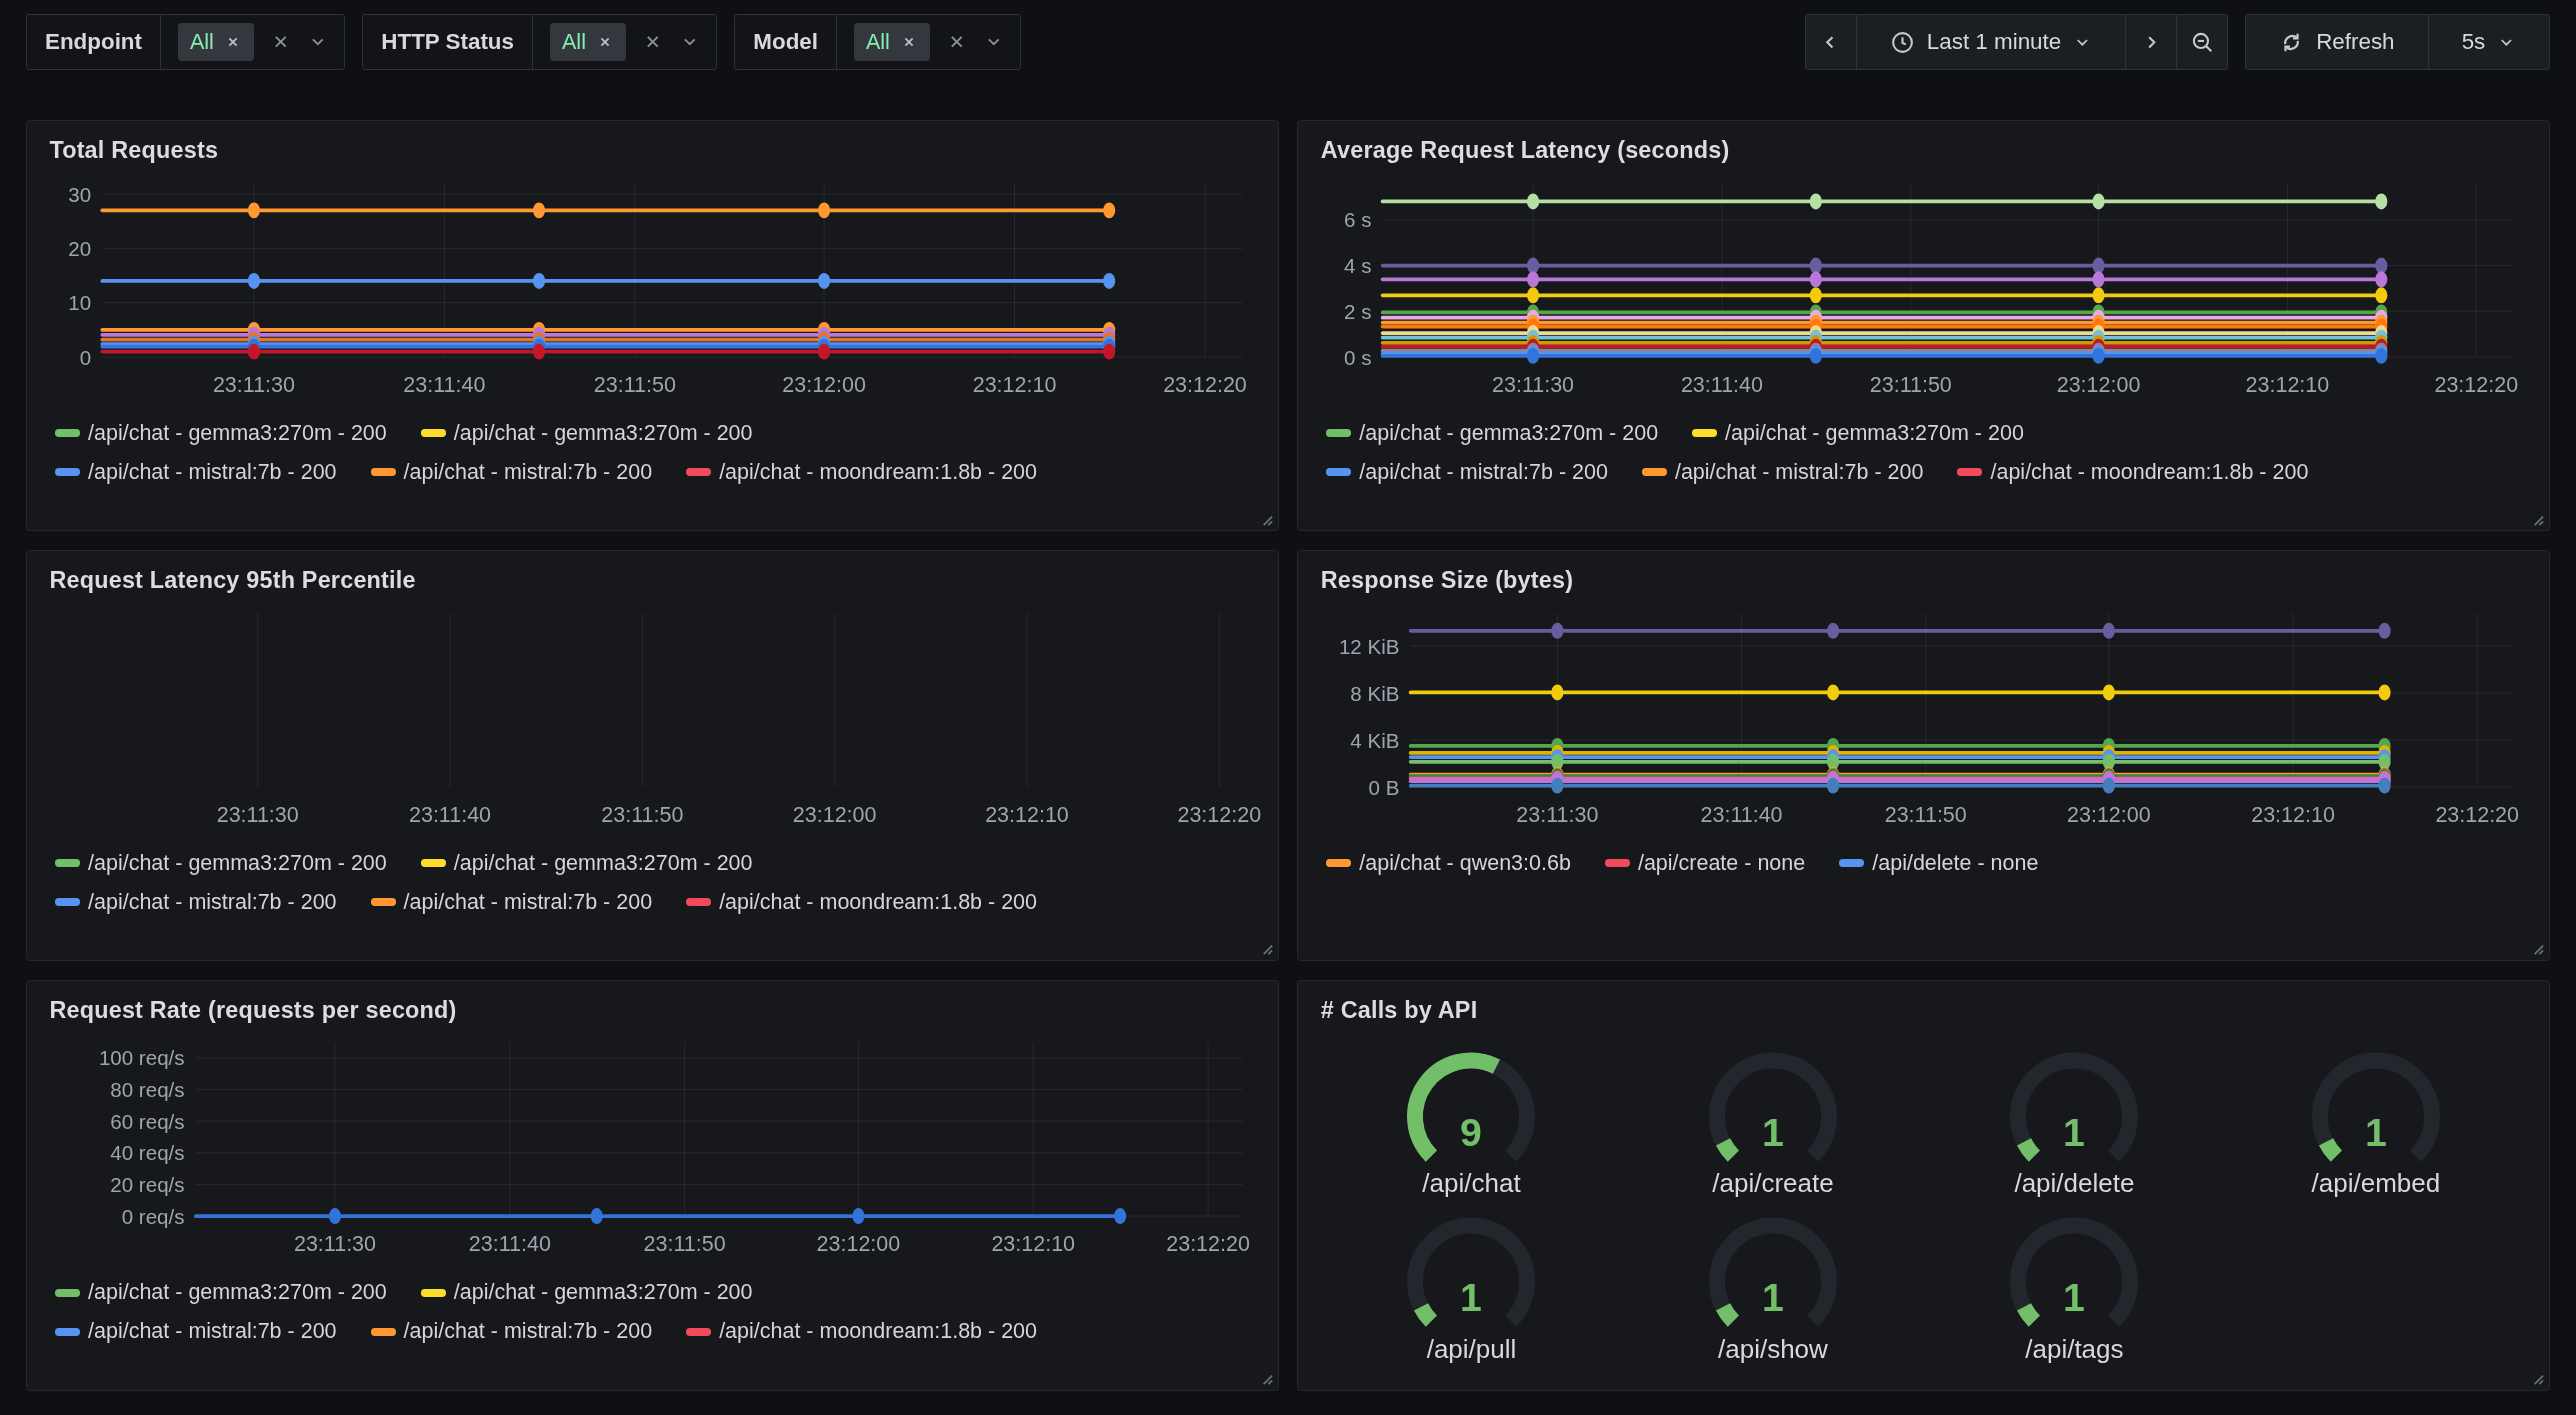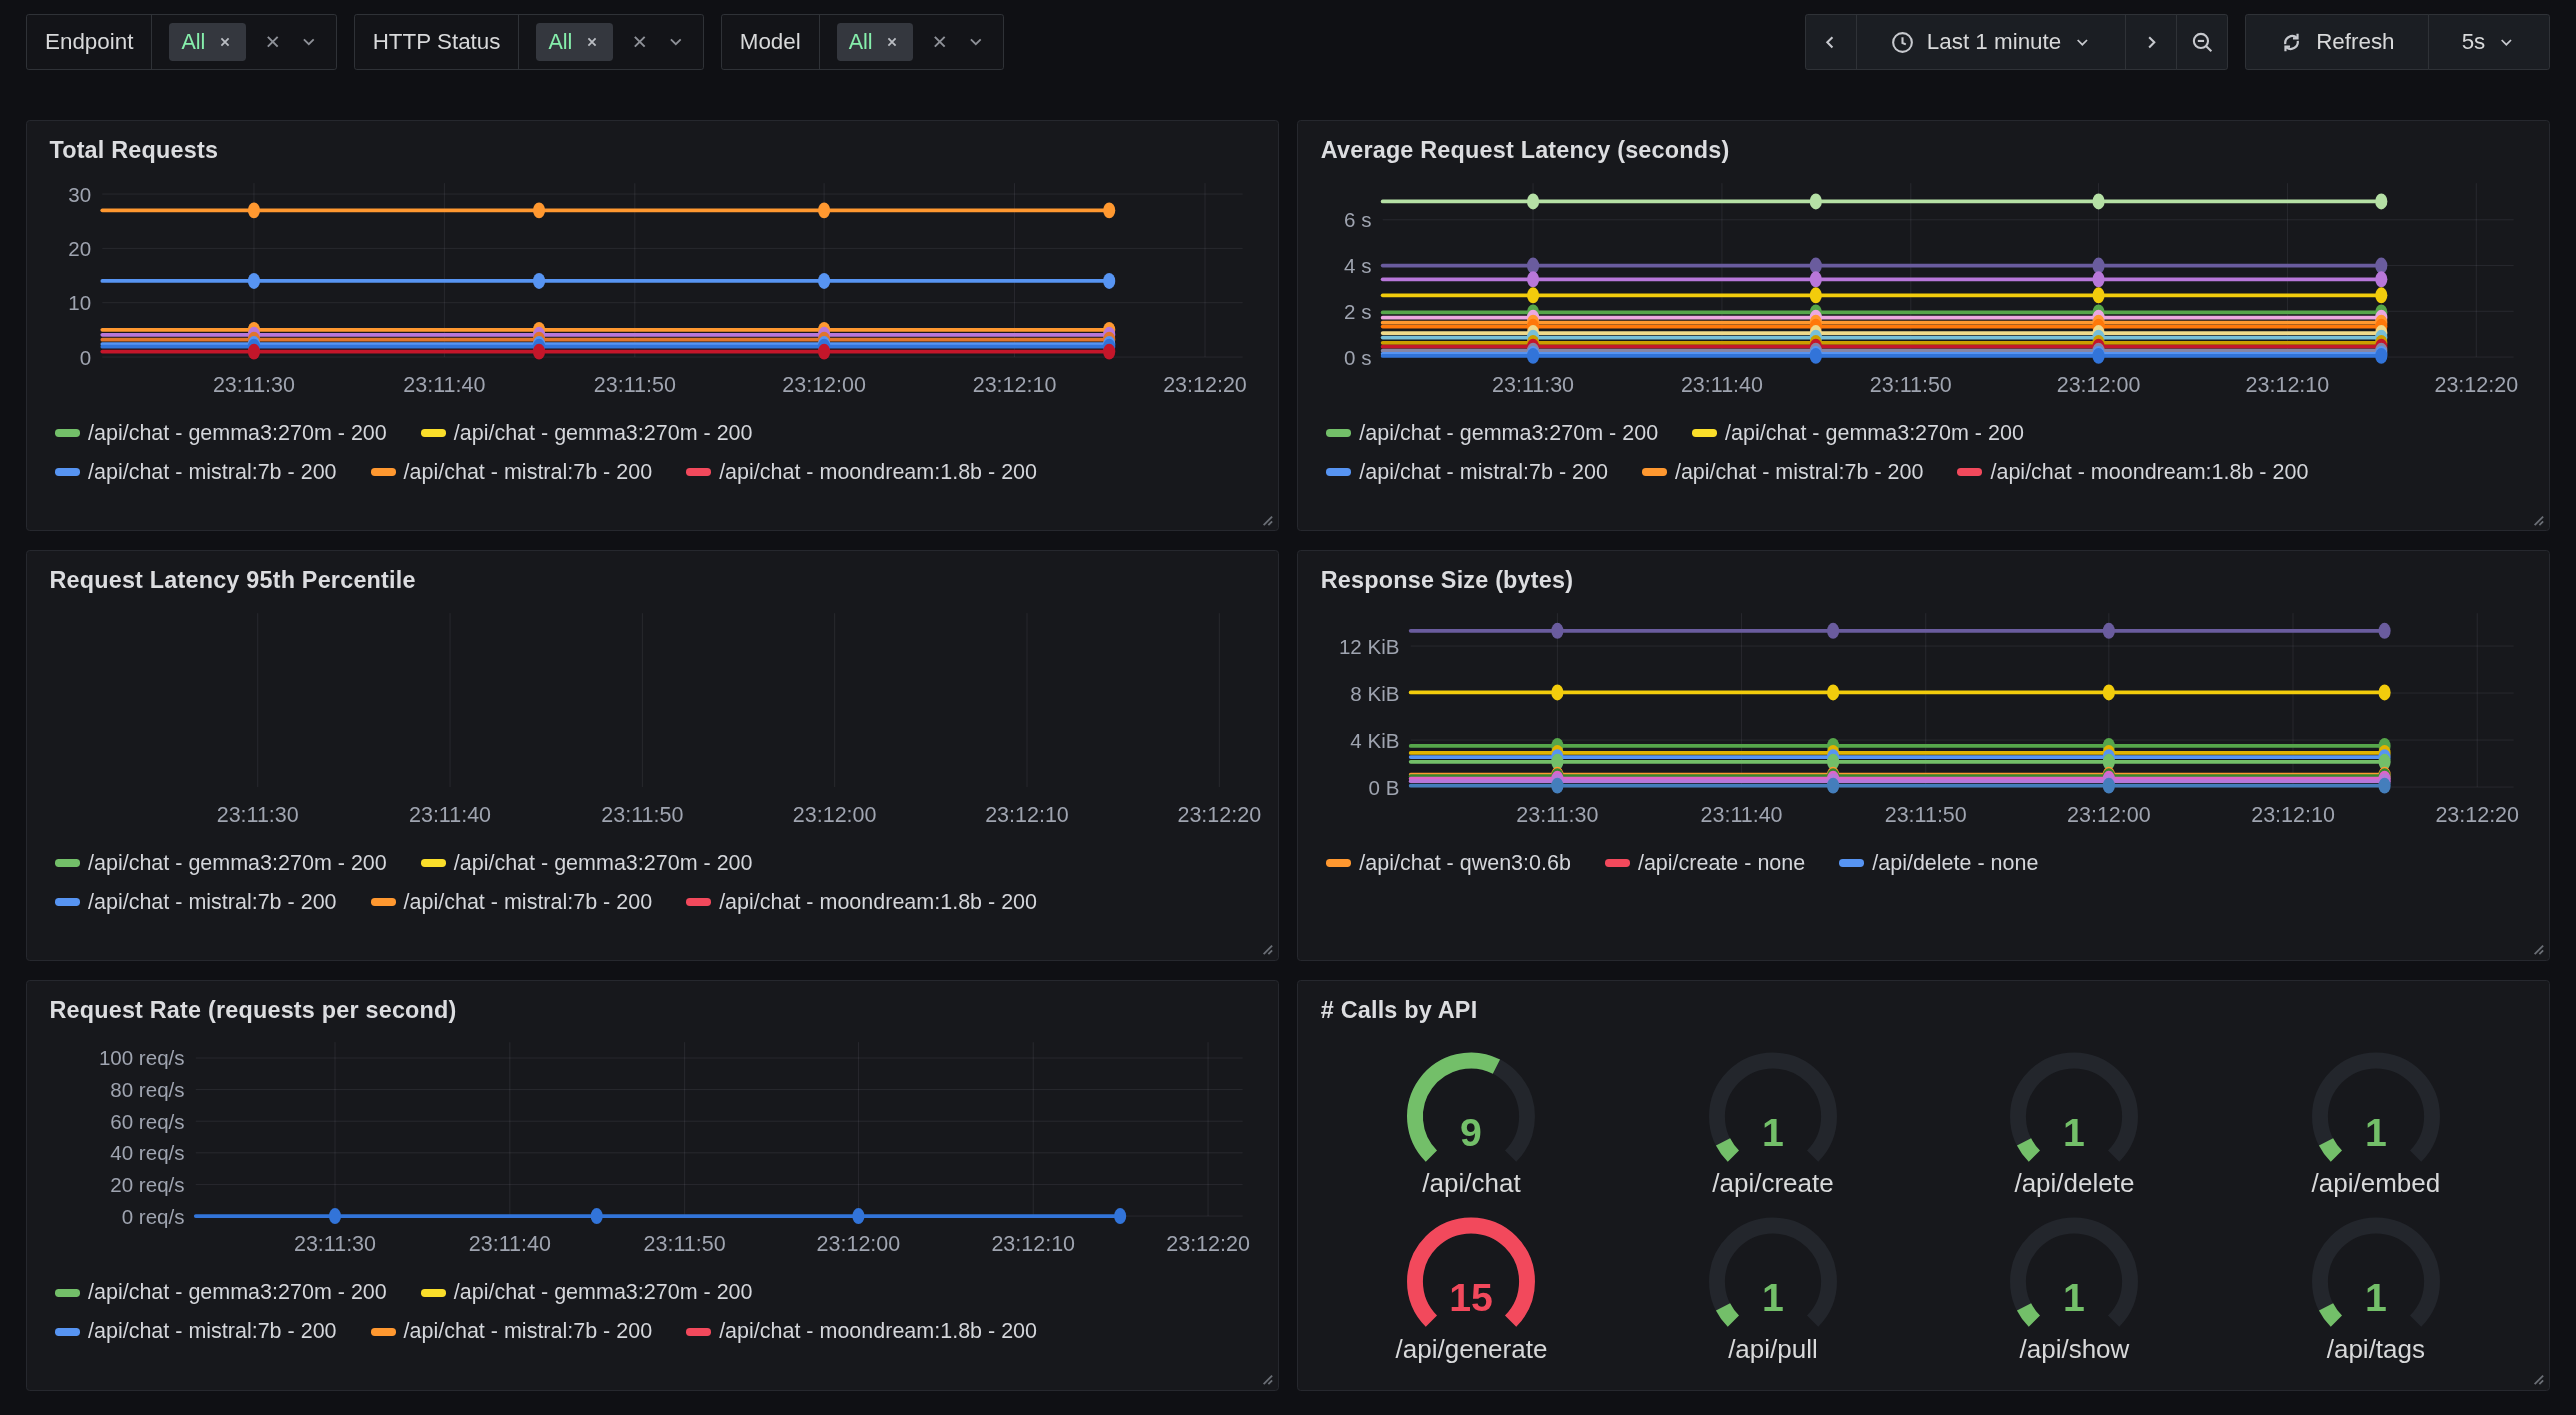--- a/index.html
+++ b/index.html
@@ -9,21 +9,21 @@
     background:#0F1014; color:#D8D9DA;
     font-family:"Liberation Sans", sans-serif;
   }
   
   .toolbar { position:absolute; left:26px; right:26px; top:13px; height:58px;
     display:flex; justify-content:space-between; align-items:center; }
   .filters { display:flex; gap:17px; }
   .filter { display:flex; align-items:stretch; height:56px;
     border:0.9px solid #2F3237; border-radius:2.8px; background:#131418; }
   .filter-label { display:flex; align-items:center; padding:0 18px;
-    font-size:22.4px; color:#D8D9DA; border-right:0.9px solid #2F3237; }
+    font-size:22.4px; color:#D8D9DA; border-right:0.9px solid #2F3237;font-weight:bold; }
   .filter-value { display:flex; align-items:center; gap:16px; padding:0 17px; cursor:pointer; }
   .chip { display:inline-flex; align-items:center; gap:10.3px;
     background:#34373E; border-radius:3.7px; padding:6.5px 12px;
     font-size:21.5px; color:#86efac; }
   .time-controls { display:flex; gap:17px; }
   .btn-group { display:flex; height:56px; }
   .btn { display:flex; align-items:center; justify-content:center; gap:12px;
     background:#1B1E23; border:0.9px solid #2F3237; padding:0 33px;
     font-size:22.4px; color:#D8D9DA; cursor:pointer; }
   .btn + .btn { margin-left:-0.9px; }
@@ -641,47 +641,39 @@
           <svg width="170" height="127" viewBox="0 0 182 136">
             <path d="M 48.57359312880714 124.42640687119285 A 60 60 0 1 1 133.42640687119285 124.42640687119285" stroke="#23262C" stroke-width="17" fill="none"></path>
             <path d="M 48.57359312880714 124.42640687119285 A 60 60 0 0 1 37.496886923830964 109.15542102709273" stroke="#73BF69" stroke-width="17" fill="none"></path>
             <text x="91" y="114" text-anchor="middle" font-size="42" font-weight="600" fill="#73BF69">1</text>
           </svg>
           <div class="gauge-label">/api/embed</div>
         </div>
         <div class="gauge-cell">
           <svg width="170" height="127" viewBox="0 0 182 136">
             <path d="M 48.57359312880714 124.42640687119285 A 60 60 0 1 1 133.42640687119285 124.42640687119285" stroke="#23262C" stroke-width="17" fill="none"></path>
-            <path d="M 48.57359312880714 124.42640687119285 A 60 60 0 1 1 133.42640687119285 124.42640687119285" stroke="#F2495C" stroke-width="17" fill="none"></path>
-            <text x="91" y="114" text-anchor="middle" font-size="42" font-weight="600" fill="#F2495C">15</text>
-          </svg>
-          <div class="gauge-label">/api/generate</div>
+            <path d="M 48.57359312880714 124.42640687119285 A 60 60 0 0 1 37.496886923830964 109.15542102709273" stroke="#73BF69" stroke-width="17" fill="none"></path>
+            <text x="91" y="114" text-anchor="middle" font-size="42" font-weight="600" fill="#73BF69">1</text>
+          </svg>
+          <div class="gauge-label">/api/pull</div>
         </div>
         <div class="gauge-cell">
           <svg width="170" height="127" viewBox="0 0 182 136">
             <path d="M 48.57359312880714 124.42640687119285 A 60 60 0 1 1 133.42640687119285 124.42640687119285" stroke="#23262C" stroke-width="17" fill="none"></path>
             <path d="M 48.57359312880714 124.42640687119285 A 60 60 0 0 1 37.496886923830964 109.15542102709273" stroke="#73BF69" stroke-width="17" fill="none"></path>
             <text x="91" y="114" text-anchor="middle" font-size="42" font-weight="600" fill="#73BF69">1</text>
           </svg>
-          <div class="gauge-label">/api/pull</div>
+          <div class="gauge-label">/api/show</div>
         </div>
         <div class="gauge-cell">
           <svg width="170" height="127" viewBox="0 0 182 136">
             <path d="M 48.57359312880714 124.42640687119285 A 60 60 0 1 1 133.42640687119285 124.42640687119285" stroke="#23262C" stroke-width="17" fill="none"></path>
             <path d="M 48.57359312880714 124.42640687119285 A 60 60 0 0 1 37.496886923830964 109.15542102709273" stroke="#73BF69" stroke-width="17" fill="none"></path>
             <text x="91" y="114" text-anchor="middle" font-size="42" font-weight="600" fill="#73BF69">1</text>
           </svg>
-          <div class="gauge-label">/api/show</div>
-        </div>
-        <div class="gauge-cell">
-          <svg width="170" height="127" viewBox="0 0 182 136">
-            <path d="M 48.57359312880714 124.42640687119285 A 60 60 0 1 1 133.42640687119285 124.42640687119285" stroke="#23262C" stroke-width="17" fill="none"></path>
-            <path d="M 48.57359312880714 124.42640687119285 A 60 60 0 0 1 37.496886923830964 109.15542102709273" stroke="#73BF69" stroke-width="17" fill="none"></path>
-            <text x="91" y="114" text-anchor="middle" font-size="42" font-weight="600" fill="#73BF69">1</text>
-          </svg>
           <div class="gauge-label">/api/tags</div>
         </div>
       </div>
     <svg class="resize-handle" width="16" height="16" viewBox="0 0 17 17">
         <path d="M15 6 L6 15 M15 11 L11 15" stroke="#6A6E75" stroke-width="2" fill="none"></path>
       </svg>
   </section>
 </div>
 
 

